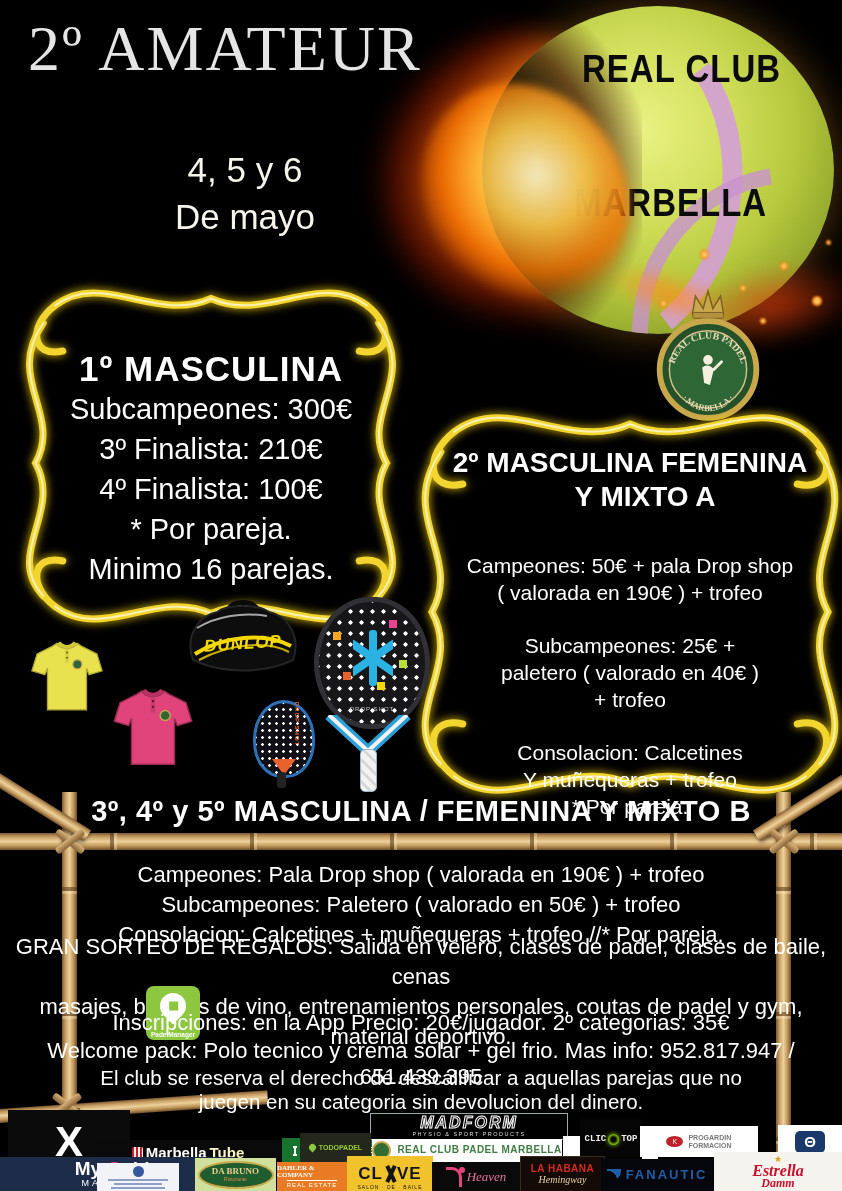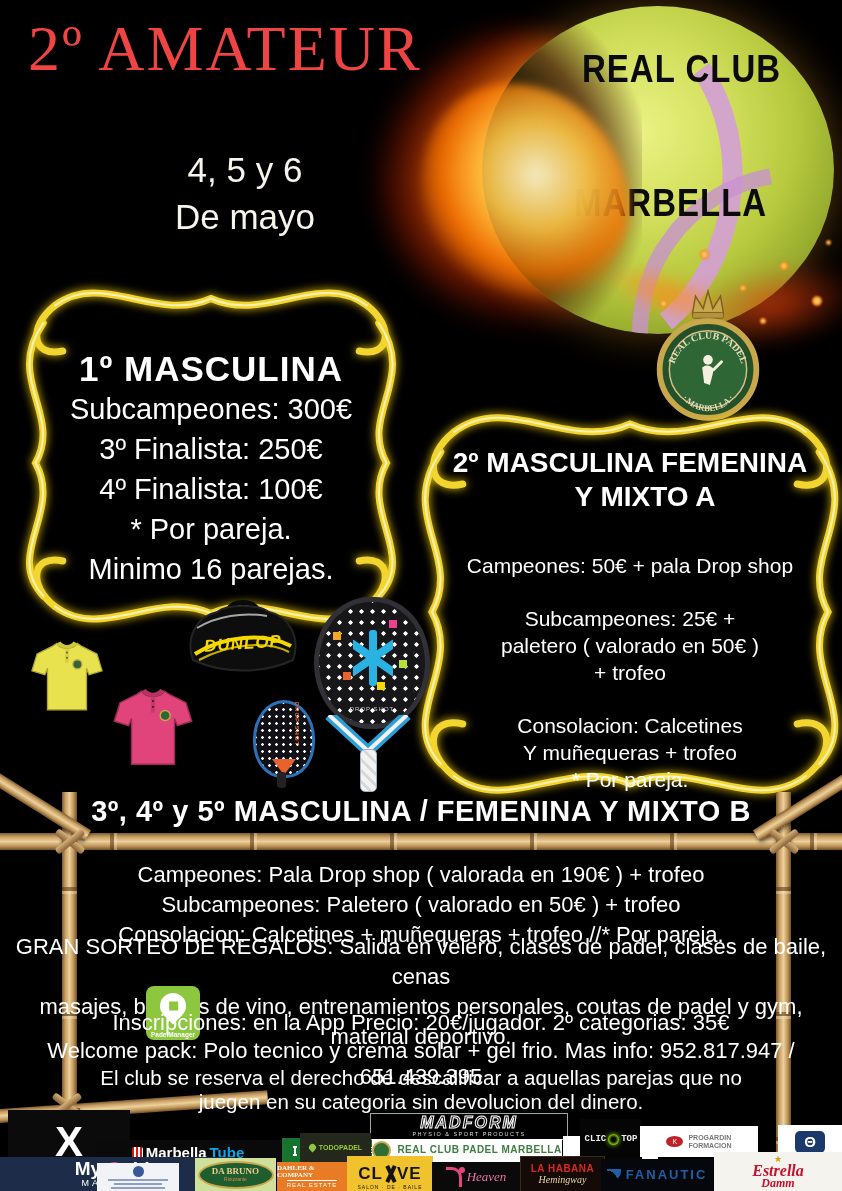--- a/index.html
+++ b/index.html
@@ -3,21 +3,21 @@
 <meta charset="utf-8">
 <style>
   html,body{margin:0;padding:0;background:#111;}
   .poster{position:relative;width:842px;height:1191px;background:#000;overflow:hidden;
           font-family:"Liberation Sans",sans-serif;color:#fff;margin:0 auto;}
   .abs{position:absolute;}
   .ctr{text-align:center;}
 
   
   .title{left:28px;top:12px;font-family:"Liberation Serif",serif;font-size:64px;
-         color:#ef4444;letter-spacing:2px;font-weight:400;text-shadow:0 1px 2px #000;}
+         color:#e5e5e5;letter-spacing:2px;font-weight:400;text-shadow:0 1px 2px #000;}
   .dates{left:100px;top:146px;width:290px;font-size:35px;color:#f7f4ec;line-height:47px;}
 
   
   .fire{border-radius:50%;pointer-events:none;}
   .f1{left:378px;top:30px;width:280px;height:300px;filter:blur(12px);transform:rotate(-22deg);
       background:radial-gradient(ellipse at 65% 50%,rgba(255,190,60,.95) 0%,rgba(255,110,10,.85) 38%,rgba(170,30,0,.5) 62%,transparent 75%);}
   .f2{left:425px;top:80px;width:200px;height:230px;filter:blur(5px);transform:rotate(-30deg);
       background:radial-gradient(ellipse at 60% 45%,rgba(255,245,200,.95) 0%,rgba(255,200,70,.9) 30%,rgba(255,120,0,.75) 55%,transparent 72%);}
   .f3{left:600px;top:272px;width:140px;height:46px;filter:blur(6px);transform:rotate(18deg);
       background:radial-gradient(ellipse,rgba(255,140,30,.8),transparent 70%);}
@@ -108,21 +108,21 @@
   
   .tile{position:absolute;overflow:hidden;display:flex;align-items:center;justify-content:center;
         flex-direction:column;line-height:1.05;}
   .t-xmag{left:8px;top:1110px;width:122px;height:74px;background:#0b0b0b;color:#fff;}
   .t-xmag .x{font-size:42px;font-weight:bold;line-height:40px;}
   .t-xmag .s{font-family:"Liberation Serif",serif;font-size:9px;letter-spacing:3px;}
   .t-mtube{left:95px;top:1140px;width:186px;height:26px;background:#0a0a0a;flex-direction:row;gap:3px;}
   .popcorn{width:11px;height:13px;border-radius:2px;
            background:repeating-linear-gradient(90deg,#d11d1d 0 2px,#fff 2px 4px);}
   .t-mtube .w{color:#fff;font-weight:bold;font-size:15px;}
-  .t-mtube .r{color:#0ea5e9;font-weight:bold;font-size:15px;}
+  .t-mtube .r{color:#fef9c3;font-weight:bold;font-size:15px;}
   .t-mtube .sub{position:absolute;bottom:0;left:22px;color:#c33;font-size:5px;}
   .t-royal{left:282px;top:1138px;width:100px;height:26px;background:#17742e;color:#fff;flex-direction:row;gap:4px;}
   .grass{width:12px;height:10px;background:
      linear-gradient(75deg,transparent 45%,#fff 45% 55%,transparent 55%),
      linear-gradient(105deg,transparent 45%,#fff 45% 55%,transparent 55%),
      linear-gradient(90deg,transparent 45%,#fff 45% 55%,transparent 55%);}
   .t-royal .s{font-size:9px;font-weight:bold;letter-spacing:.5px;}
   .t-kids{left:383px;top:1135px;width:106px;height:31px;background:#fff;color:#e5457c;}
   .t-kids .n{font-size:14px;font-weight:bold;}
   .t-kids .star{color:#e01313;}
@@ -256,21 +256,21 @@
       <g fill="none" stroke="#fdf6cf" stroke-width="2" stroke-linecap="round" opacity=".85">
         <path d="M10,7 C22,-3 36,12 50,5 C64,12 78,-3 90,7" vector-effect="non-scaling-stroke"></path>
         <path d="M10,93 C22,103 36,88 50,95 C64,88 78,103 90,93" vector-effect="non-scaling-stroke"></path>
         <path d="M7,12 C-3,28 12,38 5,52 C12,66 -3,78 7,90" vector-effect="non-scaling-stroke"></path>
         <path d="M93,12 C103,28 88,38 95,52 C88,66 103,78 93,90" vector-effect="non-scaling-stroke"></path>
       </g>
     </svg>
     <div class="box-content">
       <div class="cat1-title">1º MASCULINA</div>
       <div class="cat1-line">Subcampeones: 300€</div>
-      <div class="cat1-line">3º Finalista: 250€</div>
+      <div class="cat1-line">3º Finalista: 210€</div>
       <div class="cat1-line">4º Finalista: 100€</div>
       <div class="cat1-line">* Por pareja.</div>
       <div class="cat1-line">Minimo 16 parejas.</div>
     </div>
   </div>
 
   <div class="abs gold-box box2">
     <svg class="frame-svg" viewBox="0 0 100 100" preserveAspectRatio="none">
       <g fill="none" stroke="#f2d52e" stroke-width="7" stroke-linecap="round">
         <path d="M10,7 C22,-3 36,12 50,5 C64,12 78,-3 90,7" vector-effect="non-scaling-stroke"></path>
@@ -287,23 +287,24 @@
         <path d="M10,93 C22,103 36,88 50,95 C64,88 78,103 90,93" vector-effect="non-scaling-stroke"></path>
         <path d="M7,12 C-3,28 12,38 5,52 C12,66 -3,78 7,90" vector-effect="non-scaling-stroke"></path>
         <path d="M93,12 C103,28 88,38 95,52 C88,66 103,78 93,90" vector-effect="non-scaling-stroke"></path>
       </g>
     </svg>
     <div class="box-content">
       <div class="cat2-title">2º MASCULINA FEMENINA</div>
       <div class="cat2-title" style="padding-top:0;margin-left:30px;">Y MIXTO A</div>
       <div class="gap40"></div>
       <div class="cat2-line">Campeones: 50€ + pala Drop shop</div>
+      <div class="cat2-line">( valorada en 190€ ) + trofeo</div>
       <div class="gap26"></div>
       <div class="cat2-line">Subcampeones: 25€ +</div>
-      <div class="cat2-line">paletero ( valorado en 50€ )</div>
+      <div class="cat2-line">paletero ( valorado en 40€ )</div>
       <div class="cat2-line">+ trofeo</div>
       <div class="gap26"></div>
       <div class="cat2-line">Consolacion: Calcetines</div>
       <div class="cat2-line">Y muñequeras + trofeo</div>
       <div class="cat2-line">* Por pareja.</div>
     </div>
   </div>
 
   <svg class="abs polo" style="left:28px;top:620px;width:78px;height:112px;color:#e9e24f;" viewBox="0 0 120 120">
     <path d="M44,10 L38,14 L14,26 L6,52 L26,58 L30,48 L30,112 L90,112 L90,48 L94,58 L114,52 L106,26 L82,14 L76,10

